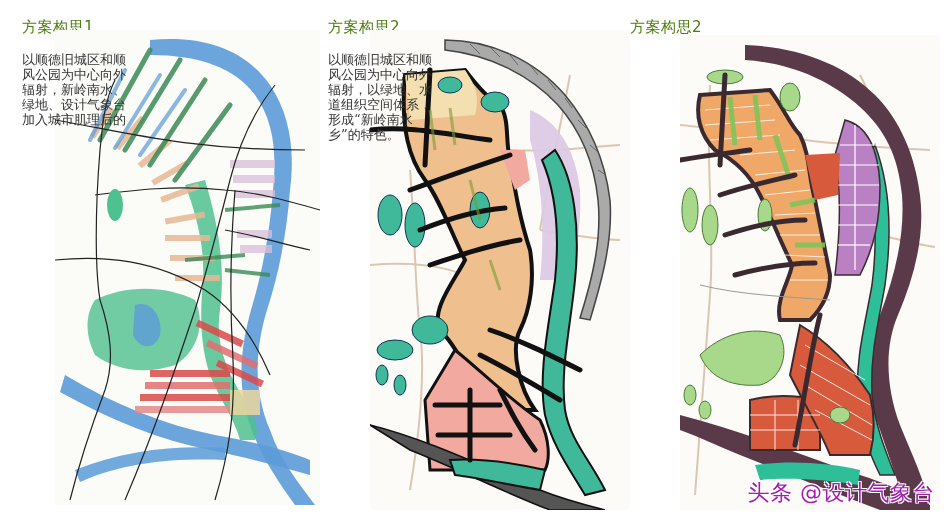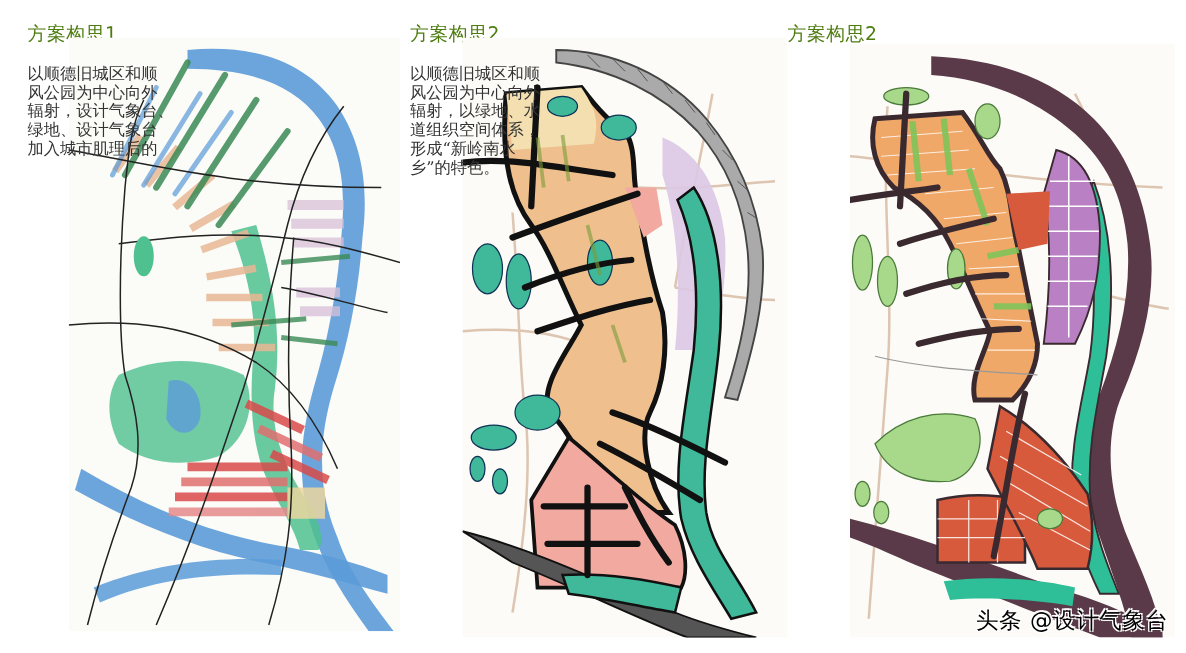--- a/index.html
+++ b/index.html
@@ -2,31 +2,31 @@
 <html><head>
 <meta charset="utf-8">
 <style>
   html, body { margin: 0; padding: 0; background: #ffffff; }
   body { width: 949px; height: 522px; position: relative; overflow: hidden; font-family: "DejaVu Sans", sans-serif; }
   .panel { position: absolute; top: 0; height: 522px; }
   .panel-title { position: absolute; font-family: "DejaVu Sans", sans-serif; font-size: 15px; font-weight: normal; color: #4d7c0f; white-space: nowrap; letter-spacing: 0.5px; }
   .panel-desc { position: absolute; font-family: "DejaVu Serif", serif; font-size: 13px; line-height: 15px; color: #333; z-index: 2; }
   .panel-desc span { display: block; white-space: nowrap; }
   .map-svg { position: absolute; }
-  .watermark { position: absolute; right: 14px; bottom: 14px; font-family: "DejaVu Sans", sans-serif; font-size: 18px; color: #000000; letter-spacing: 0.5px; text-shadow: 1px 1px 0 #fff, -1px -1px 0 #fff, 1px -1px 0 #fff, -1px 1px 0 #fff; z-index: 5; }
+  .watermark { position: absolute; right: 14px; bottom: 14px; font-family: "DejaVu Sans", sans-serif; font-size: 22px; color: #a21caf; letter-spacing: 0.5px; text-shadow: 1px 1px 0 #fff, -1px -1px 0 #fff, 1px -1px 0 #fff, -1px 1px 0 #fff; z-index: 5; }
 </style>
 </head>
 <body>
 
 <div class="panel" style="left:0; width:320px;">
   <div class="panel-title" style="left:22px; top:18px;">方案构思1</div>
   <div class="panel-desc" style="left:22px; top:52px;">
     <span>以顺德旧城区和顺</span>
     <span>风公园为中心向外</span>
-    <span>辐射，设计气象台、</span>
+    <span>辐射，新岭南水、</span>
     <span>绿地、设计气象台</span>
     <span>加入城市肌理后的</span>
   </div>
   <svg class="map-svg" style="left:55px; top:30px;" width="265" height="475" viewBox="0 0 265 475">
     <rect x="0" y="0" width="265" height="475" fill="#fbfbf8"></rect>
 
     <path d="M95,10 C150,5 190,20 215,55 C235,85 240,120 235,160 C232,200 225,240 212,280 C200,320 198,360 215,400 C225,430 245,455 260,475 L240,475 C222,450 205,425 195,395 C182,355 185,320 196,280 C208,240 215,200 218,160 C222,120 218,90 200,65 C180,38 145,25 95,25 Z" fill="#5b9bd8" opacity="0.9"></path>
 
     <path d="M10,345 C60,375 110,395 160,405 C200,412 230,420 255,430 L255,445 C225,437 195,428 155,420 C105,410 55,390 5,362 Z" fill="#5b9bd8" opacity="0.9"></path>
     <path d="M20,440 C70,420 120,415 170,418 L170,430 C120,428 70,432 25,452 Z" fill="#5b9bd8" opacity="0.85"></path>

